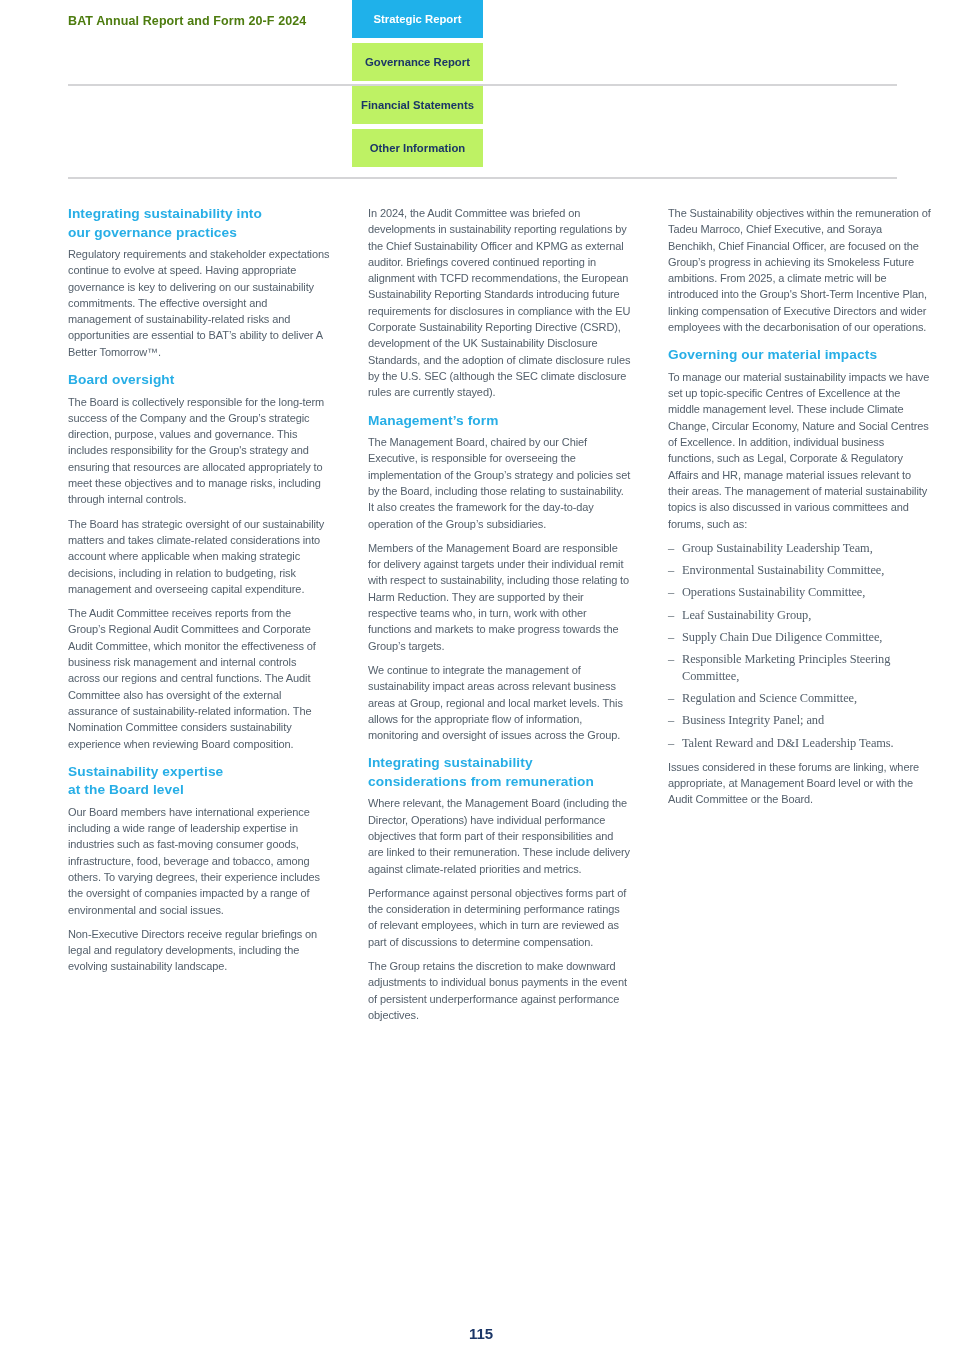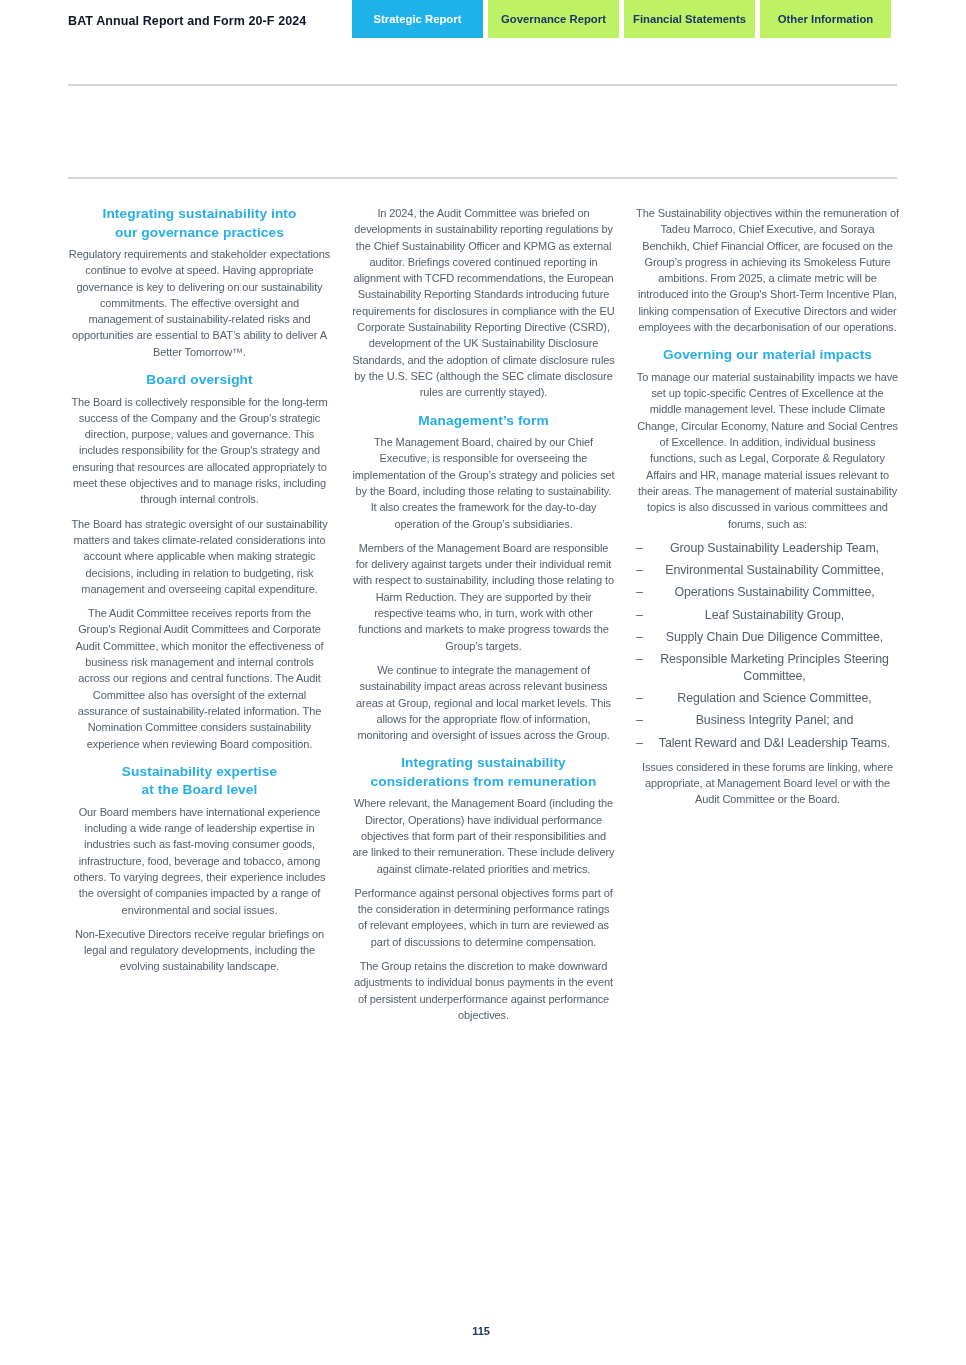--- a/index.html
+++ b/index.html
@@ -6,26 +6,26 @@
   body {
     width:966px; height:1365px;
     background:#ffffff;
     font-family:"Liberation Sans", sans-serif;
     position:relative;
     overflow:hidden;
   }
   
   .doc-title {
     position:absolute; left:68px; top:14px;
-    font-size:12.5px; font-weight:bold; color:#0f172a;
+    font-size:12.5px; font-weight:bold; color:#4d7c0f;
     letter-spacing:0.1px;
   }
   .tabs {
     position:absolute; left:352px; top:0;
-    display:flex; gap:5px;
+    display:flex; gap:5px;flex-direction:column;
   }
   .tab {
     width:131px; height:38px;
     border:none; outline:none;
     display:flex; align-items:center; justify-content:center;
     font-family:"Liberation Sans", sans-serif;
     font-size:11.3px; font-weight:bold;
     color:#1b3667; background:#bef264;
     cursor:pointer; padding:0 4px; box-sizing:border-box;
     text-align:center;
@@ -34,48 +34,49 @@
   
   .rule {
     position:absolute; left:68px; width:829px; height:2px;
     background:#d5d5d7;
   }
   .rule-1 { top:84px; }
   .rule-2 { top:177px; }
   
   .columns {
     position:absolute; left:68px; top:205px; width:832px;
-    display:flex; gap:21px;text-align:center;
+    display:flex; gap:37px;
   }
   .col { width:263px; flex:none; }
   .subhead {
     font-size:13.7px; line-height:18.5px;
     font-weight:bold; color:#27aee6;
     margin:11px 0 4px 0;
     white-space:pre-line;
     letter-spacing:0.1px;
   }
   .col .subhead:first-child { margin-top:0; }
   .body-para {
     font-size:11px; line-height:16.3px;
     color:#54606c; margin:0 0 8px 0;
     letter-spacing:-0.1px;
   }
   .dash-list {
     list-style:none; margin:0 0 8px 0; padding:0;
     font-size:12.4px; line-height:16.3px; color:#54606c;
     letter-spacing:-0.1px;
+    font-family:Liberation Serif, serif;
   }
   .dash-list li { position:relative; padding-left:14px; margin:0 0 6px 0; }
   .dash-list li::before { content:"\2013"; position:absolute; left:0; top:0; }
   
   .page-num {
     position:absolute; top:1325px; left:0; right:4px;
     text-align:center;
-    font-size:11px; font-weight:bold; color:#1b3667;
+    font-size:15px; font-weight:bold; color:#1b3667;
   }
 </style>
 </head>
 <body>
 
 <div class="page">
   <header>
     <div class="doc-title">BAT Annual Report and Form 20-F 2024</div>
     <nav class="tabs" id="tabs">
         <button class="tab active">Strategic Report</button>

